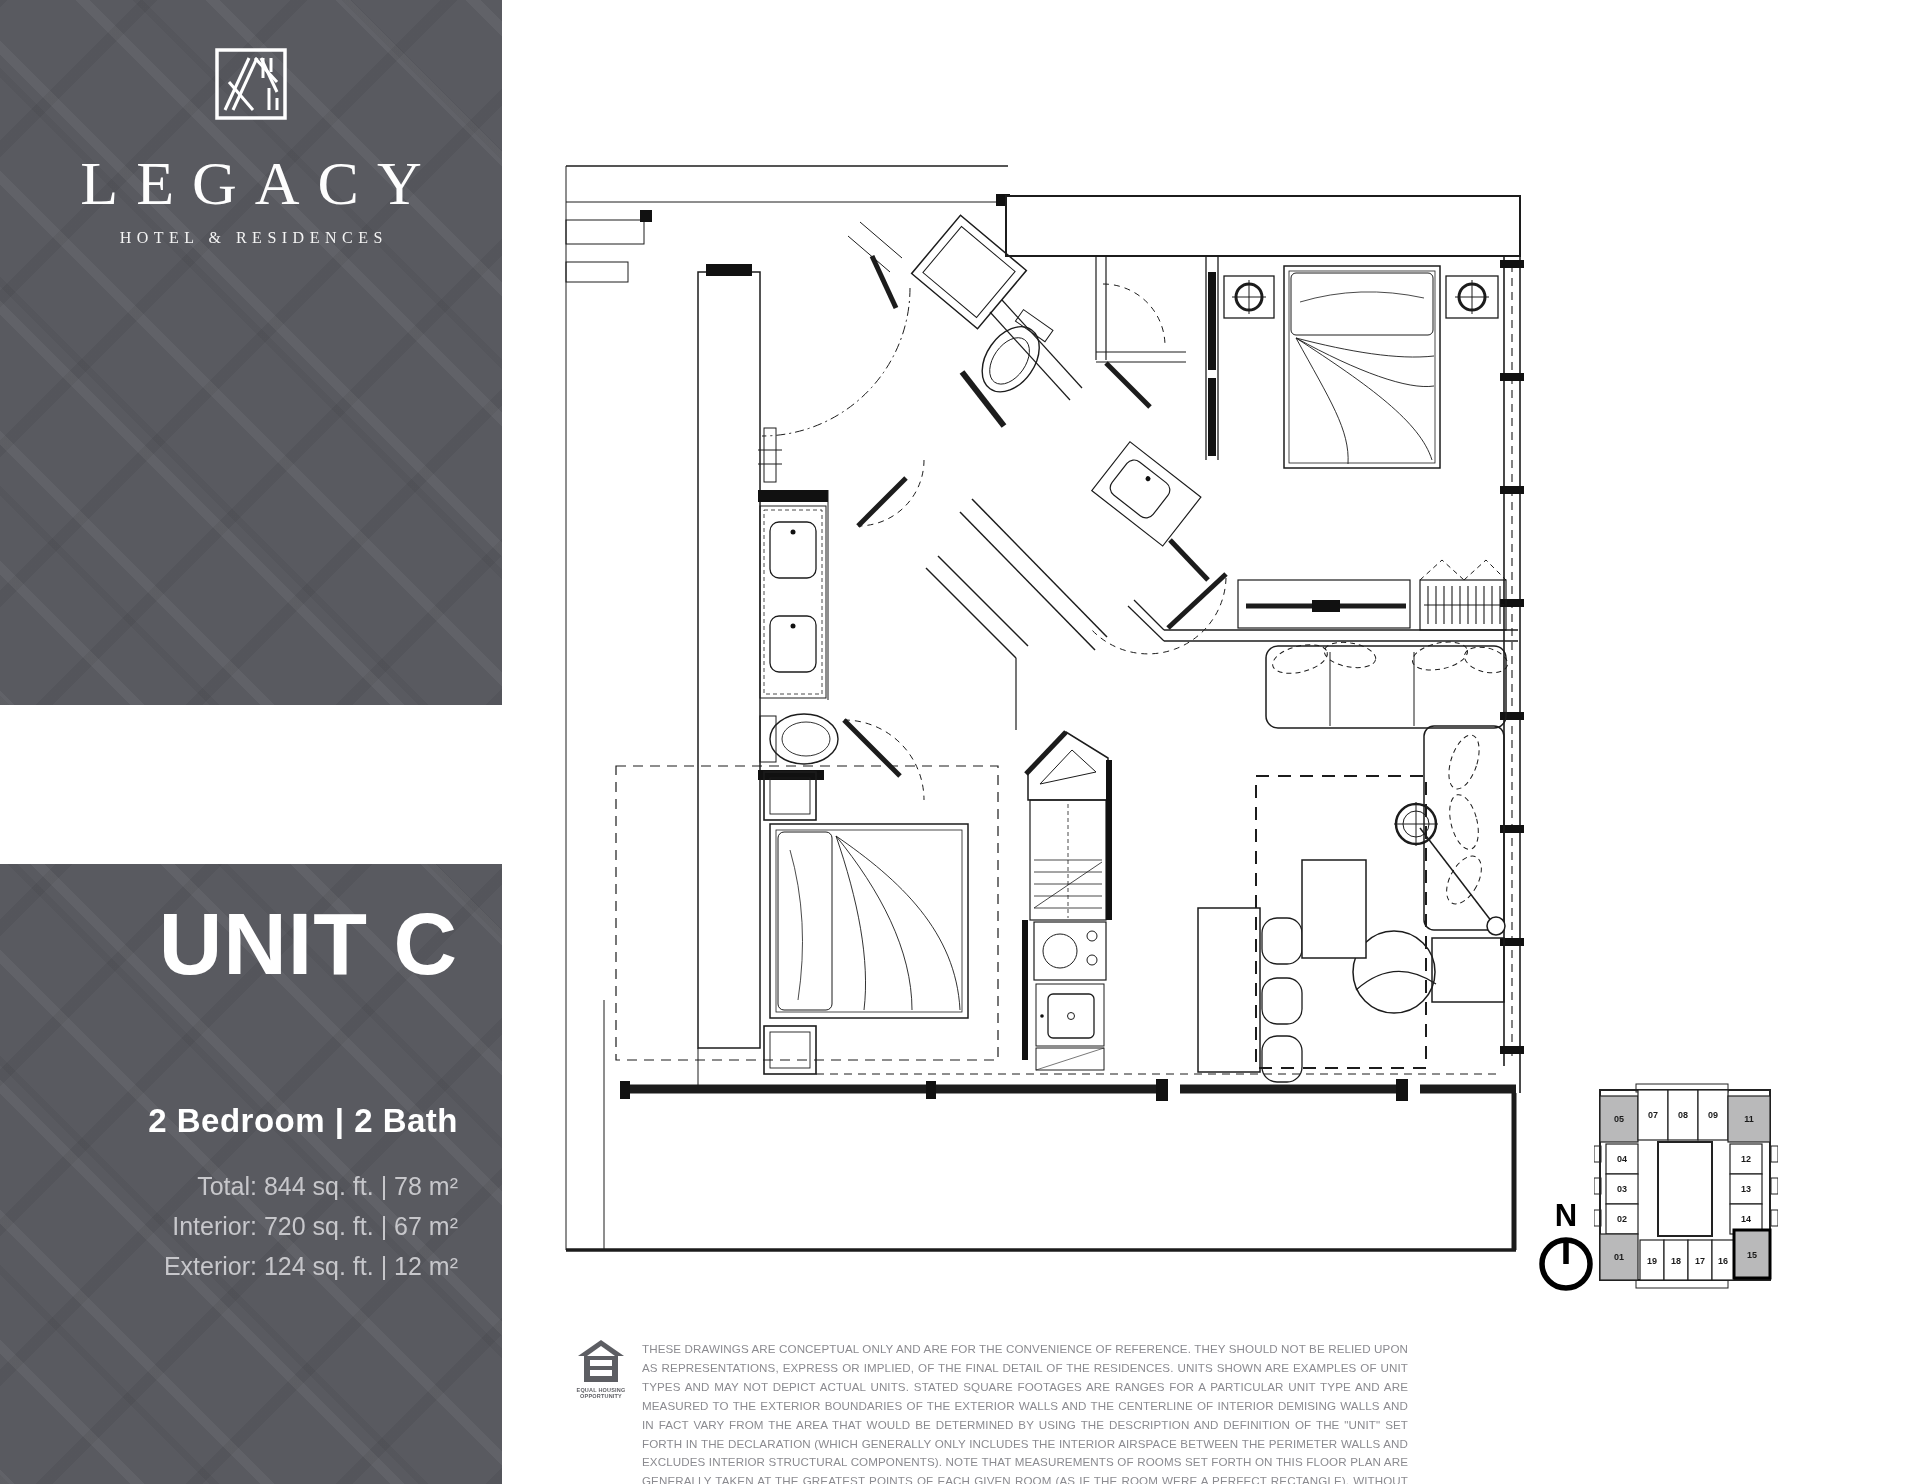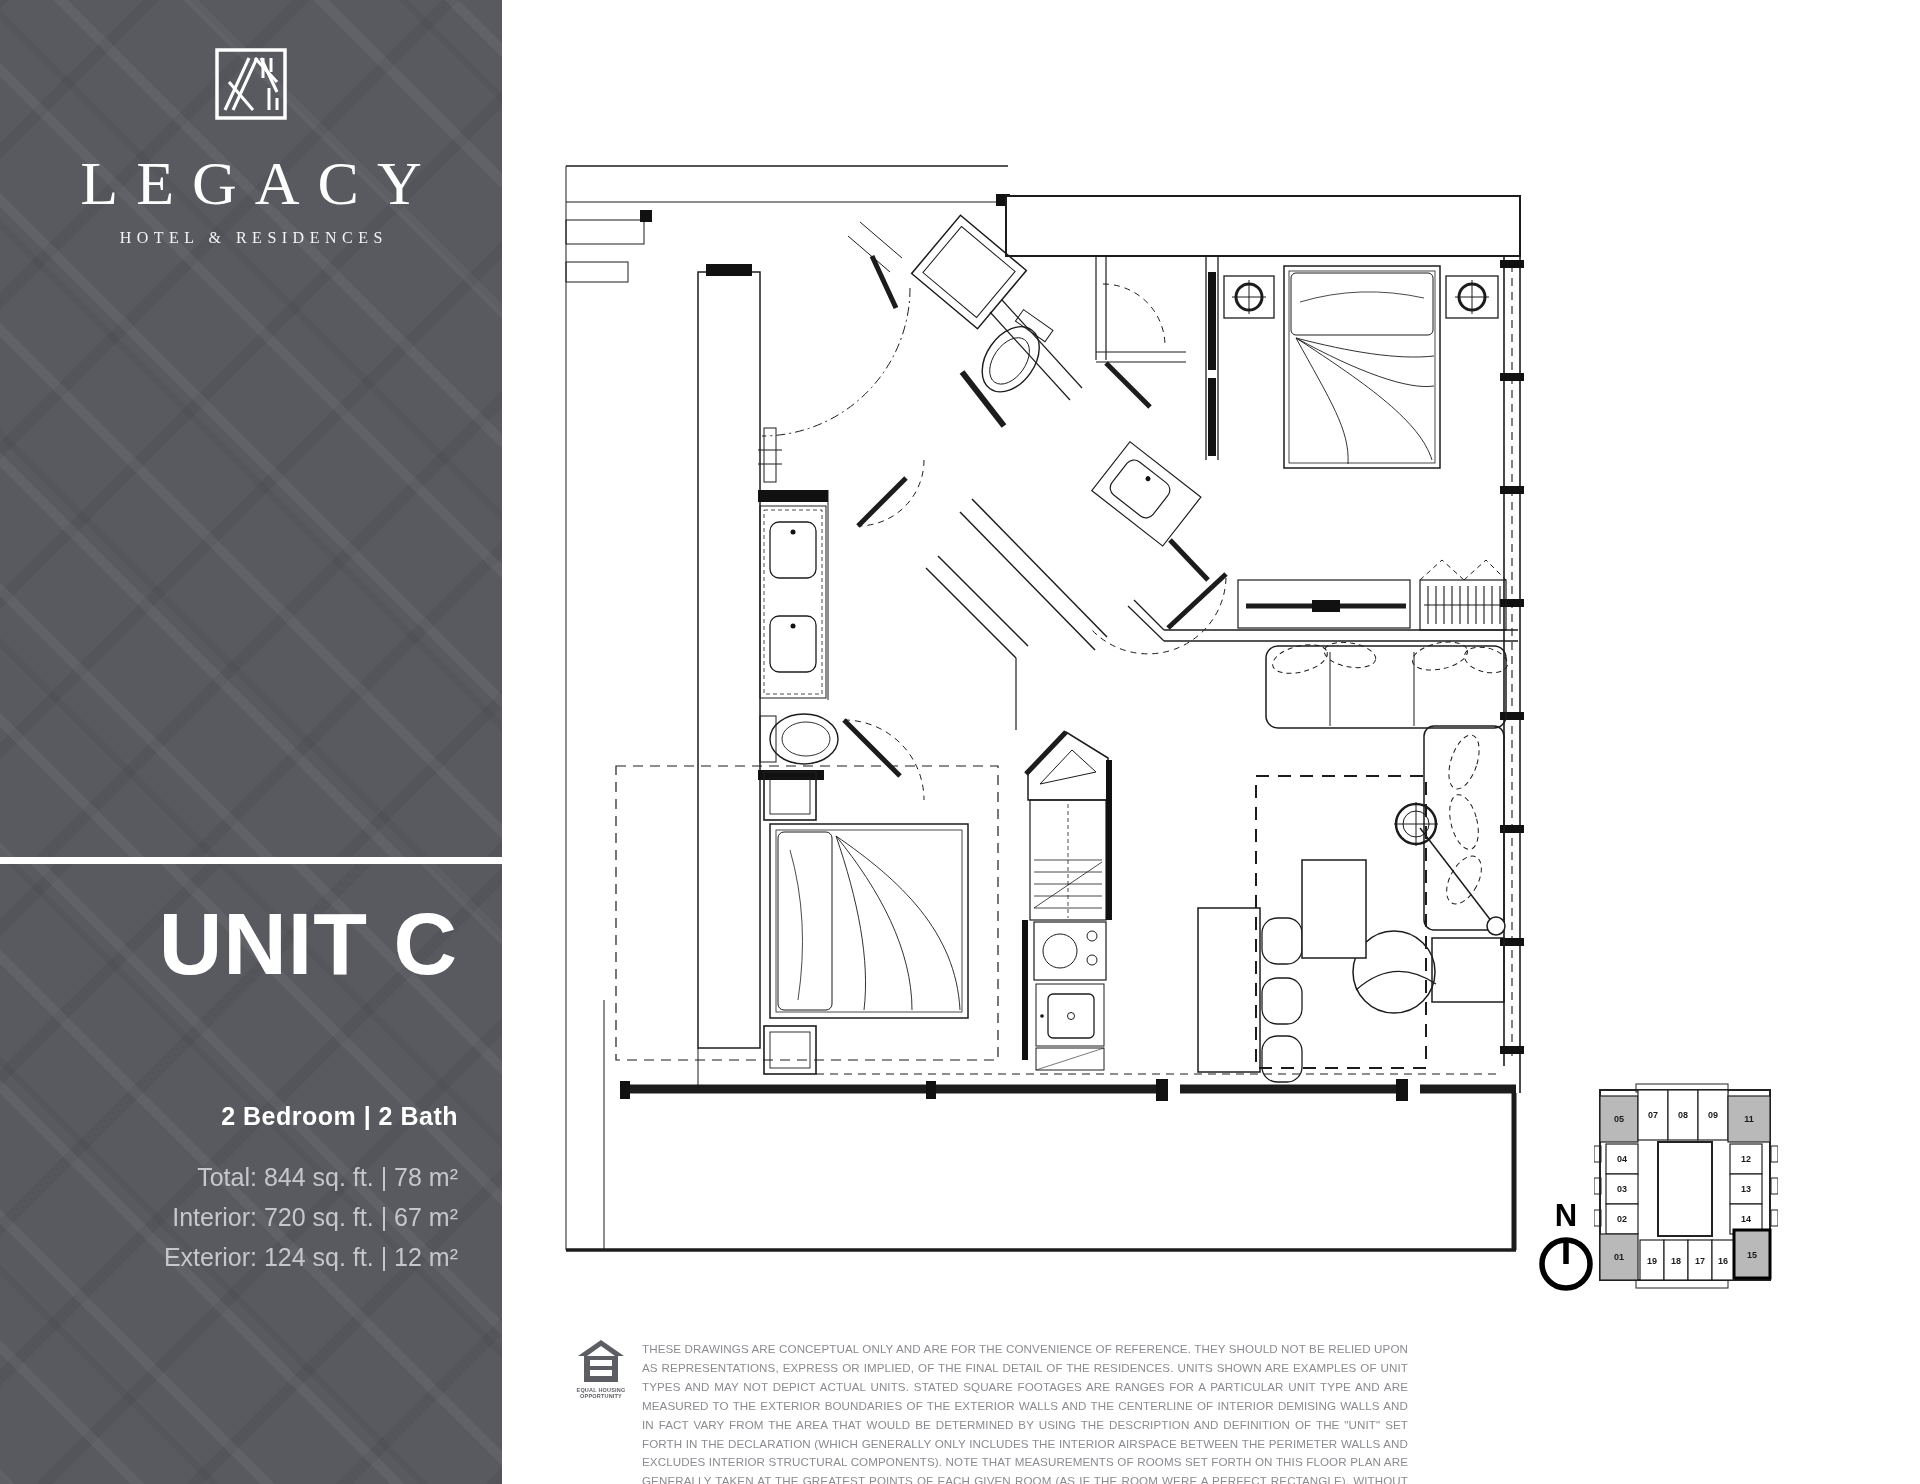--- a/index.html
+++ b/index.html
@@ -5,33 +5,33 @@
   html,body{margin:0;padding:0;background:#ffffff;}
   .page{position:relative;width:1920px;height:1484px;background:#ffffff;overflow:hidden;
         font-family:"Liberation Sans", sans-serif;}
 
   
   .side{position:absolute;left:0;width:502px;background-color:#595a60;
         background-image:
           repeating-linear-gradient(45deg, rgba(255,255,255,0.05) 0 10px, transparent 10px 92px),
           repeating-linear-gradient(-45deg, rgba(0,0,0,0.055) 0 12px, transparent 12px 106px),
           repeating-linear-gradient(45deg, rgba(0,0,0,0.045) 0 7px, transparent 7px 148px);}
-  .side.top{top:0;height:857px;}
+  .side.top{top:0;height:705px;}
   .side.bottom{top:864px;height:620px;}
 
   .brand{width:100%;text-align:center;padding-top:48px;color:#ffffff;}
   .brand-icon{display:block;margin:0 auto;}
   .brand-name{margin-top:28px;font-family:"Liberation Serif", serif;font-weight:400;
               font-size:62px;letter-spacing:18px;text-indent:18px;color:#fdfdfd;}
   .brand-tag{margin-top:10px;font-family:Liberation Serif, serif;font-size:16px;
              letter-spacing:5.5px;text-indent:5.5px;color:#f4f4f4;}
 
   .unit-block{position:absolute;top:0;right:44px;left:0;text-align:right;color:#ffffff;}
   .unit-title{margin-top:36px;font-size:88px;font-weight:700;line-height:1;letter-spacing:1px;}
-  .unit-config{margin-top:114px;font-size:25px;font-weight:700;letter-spacing:0.5px;}
+  .unit-config{margin-top:114px;font-size:33px;font-weight:700;letter-spacing:0.5px;}
   .unit-stats{margin-top:26px;font-size:25px;font-weight:400;color:#c7c7cb;line-height:40px;margin-left:44px;}
 
   
   .plan{position:absolute;left:558px;top:160px;}
   .plan svg{display:block;}
 
   
   .north{position:absolute;left:1534px;top:1200px;width:64px;text-align:center;color:#000;}
   .north .n{font-size:31px;font-weight:700;line-height:1;}
 

